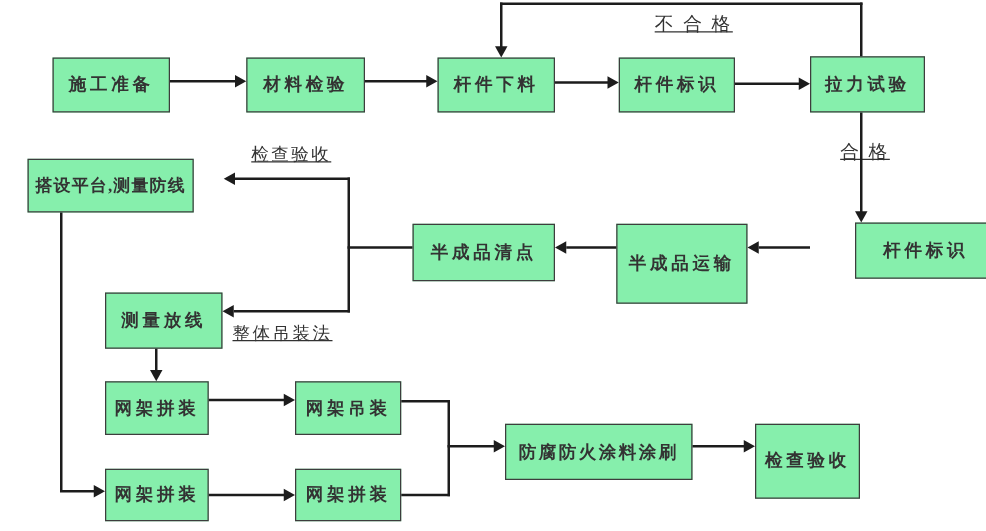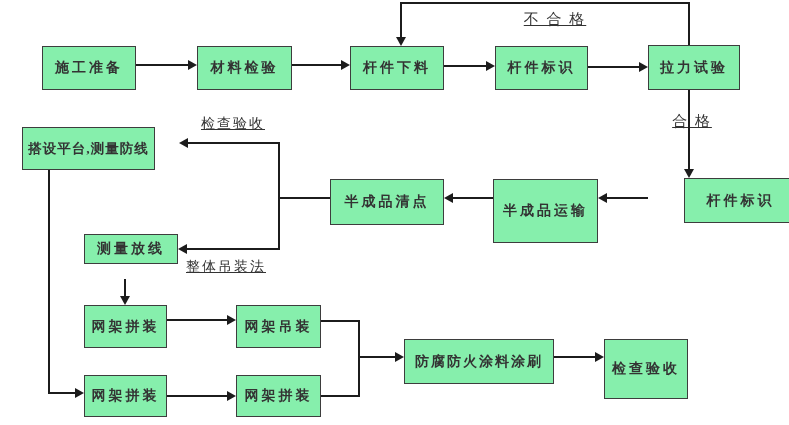--- a/index.html
+++ b/index.html
@@ -36,21 +36,21 @@
   <div class="node" style="left:197px;top:46px;width:95px;height:44px">材料检验</div>
   <div class="node" style="left:350px;top:46px;width:94px;height:44px">杆件下料</div>
   <div class="node" style="left:495px;top:46px;width:93px;height:44px">杆件标识</div>
   <div class="node" style="left:648px;top:45px;width:92px;height:45px">拉力试验</div>
 
   <div class="node" style="left:684px;top:178px;width:113px;height:45px">杆件标识</div>
   <div class="node" style="left:493px;top:179px;width:105px;height:64px">半成品运输</div>
   <div class="node" style="left:330px;top:179px;width:114px;height:46px">半成品清点</div>
 
   <div class="node tight" style="left:22px;top:127px;width:133px;height:43px">搭设平台,测量防线</div>
-  <div class="node" style="left:84px;top:234px;width:94px;height:30px">测量放线</div>
+  <div class="node" style="left:84px;top:234px;width:94px;height:45px">测量放线</div>
 
   <div class="node" style="left:84px;top:305px;width:83px;height:43px">网架拼装</div>
   <div class="node" style="left:236px;top:305px;width:85px;height:43px">网架吊装</div>
   <div class="node" style="left:84px;top:375px;width:83px;height:42px">网架拼装</div>
   <div class="node" style="left:236px;top:375px;width:85px;height:42px">网架拼装</div>
   <div class="node mid" style="left:404px;top:339px;width:150px;height:45px">防腐防火涂料涂刷</div>
   <div class="node" style="left:604px;top:339px;width:84px;height:60px">检查验收</div>
 
   <div class="edge-label" style="left:500px;top:10px;width:110px">不 合 格</div>
   <div class="edge-label" style="left:664px;top:112px;width:56px">合 格</div>

